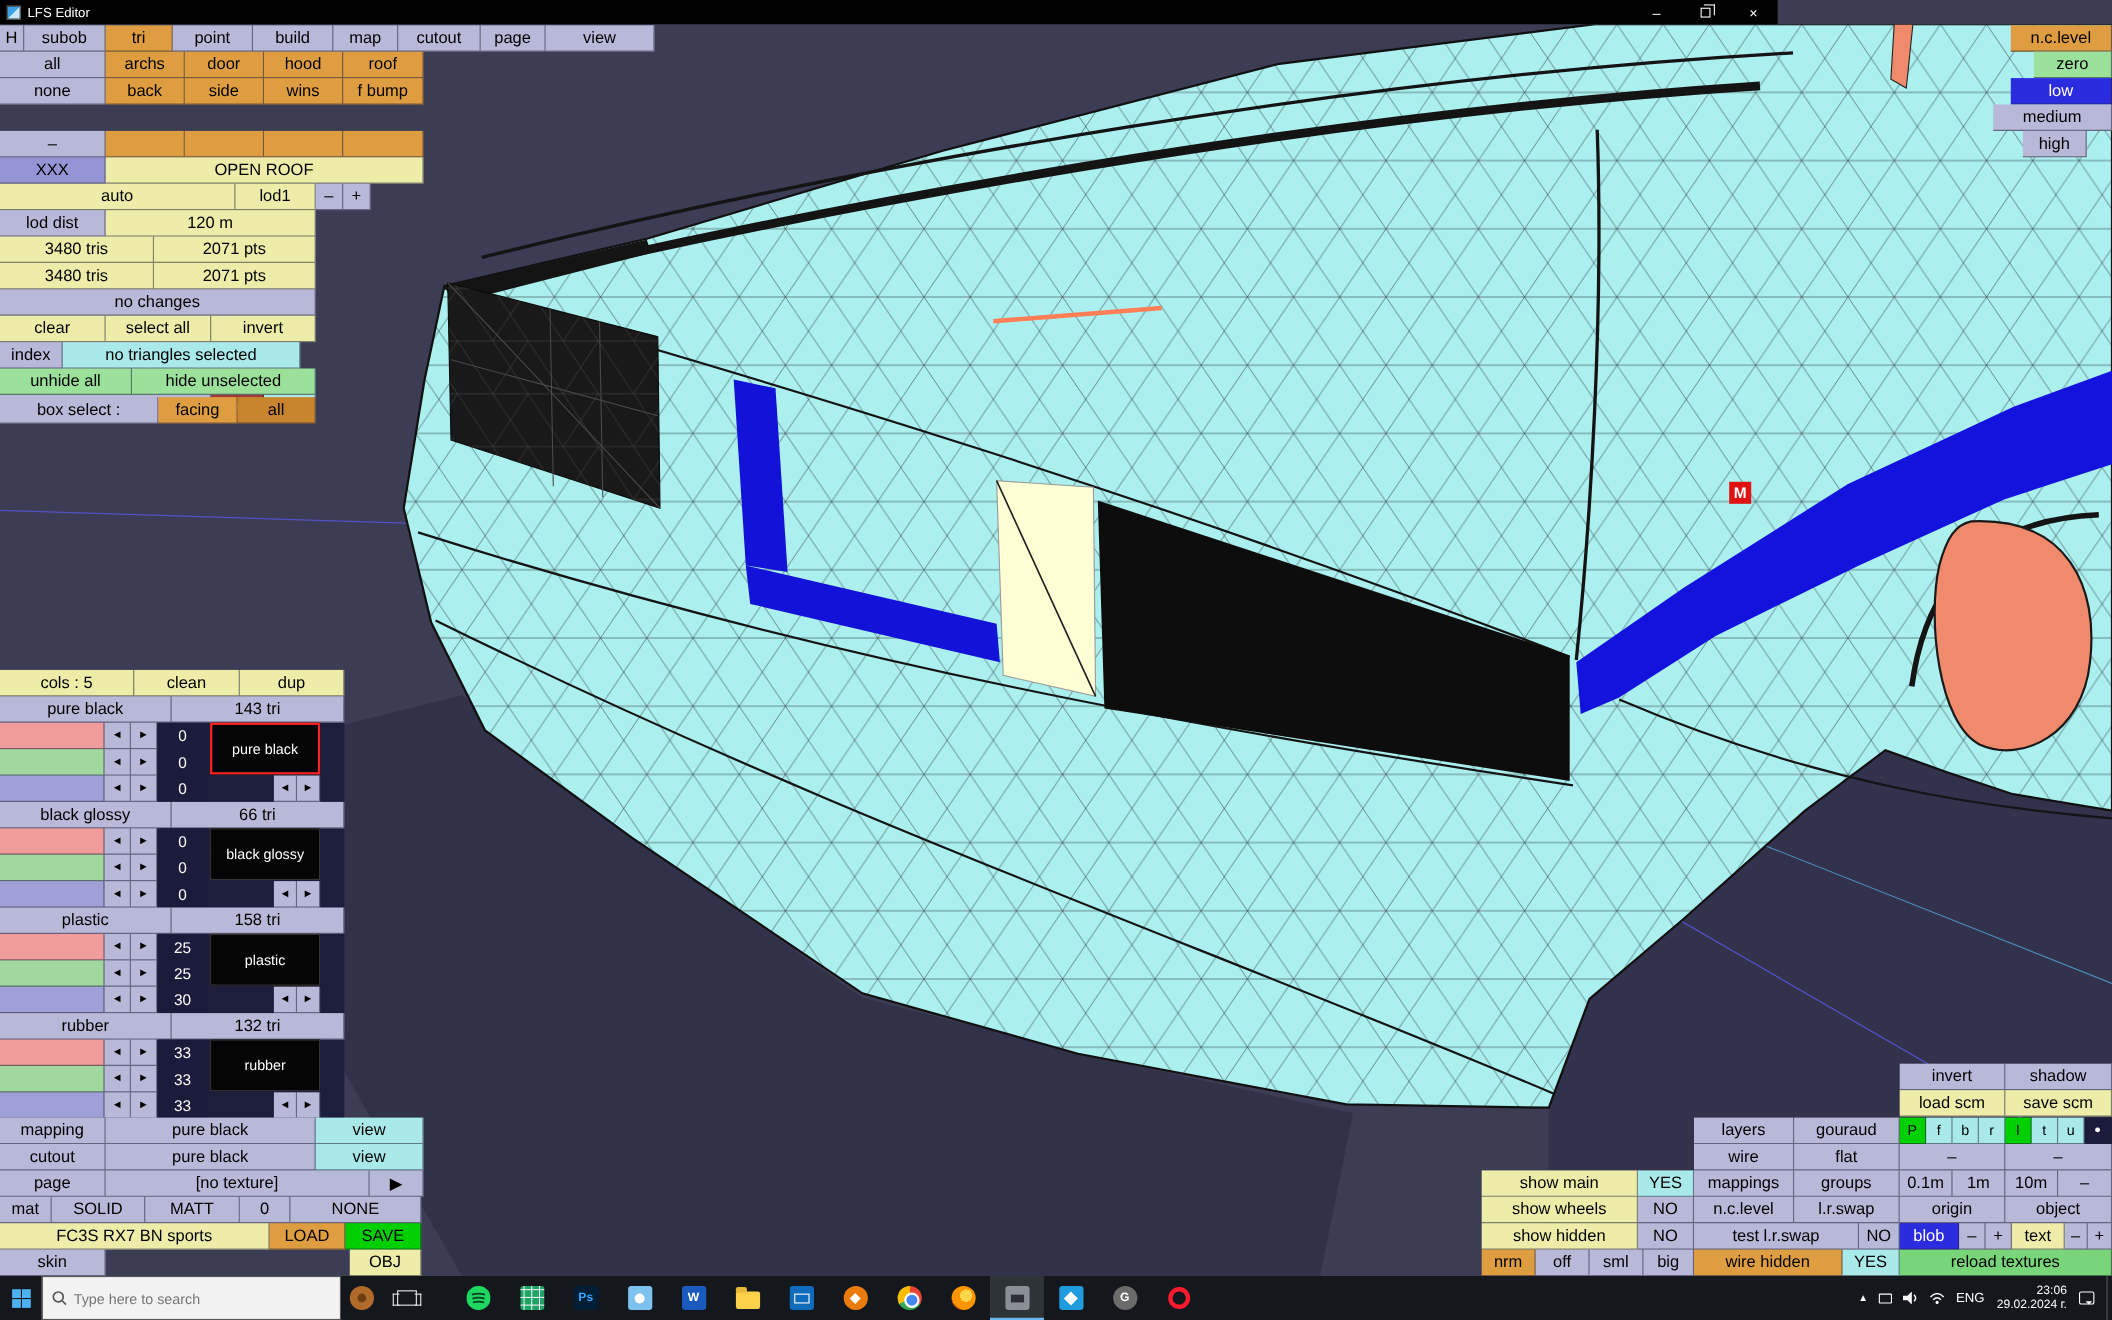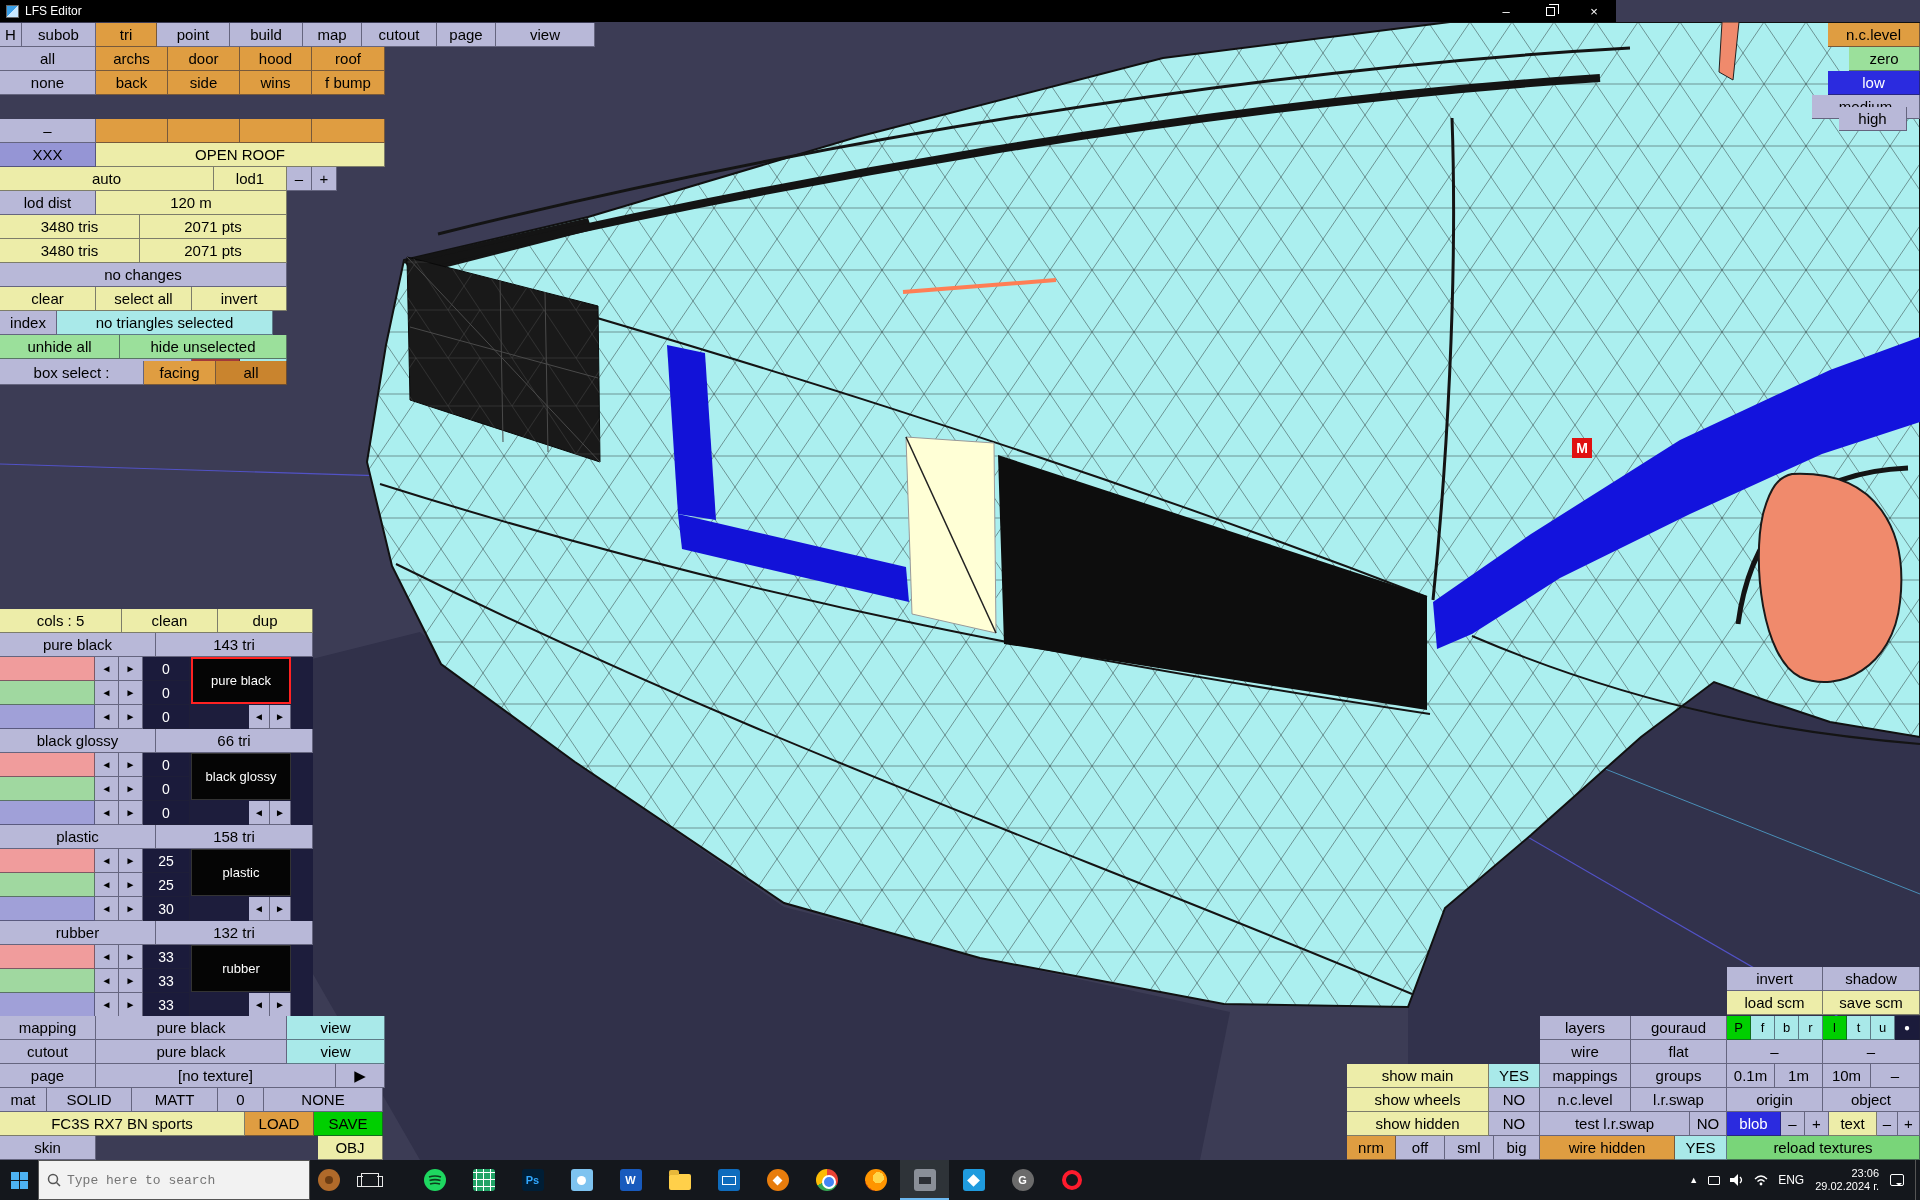--- a/index.html
+++ b/index.html
@@ -36,21 +36,21 @@
 .swatch{position:absolute;background:#050505;color:#fff;display:flex;align-items:center;justify-content:center;text-align:center;font-size:13px;line-height:15px;border:1px solid #333;z-index:11;padding:2px}
 .swatch.sel{border:2px solid #ff2222}
 #taskbar{position:absolute;left:0;top:1160px;width:1920px;height:40px;background:#14171c;display:flex;align-items:center;z-index:60}
 .tslot{height:40px;display:flex;align-items:center;justify-content:center;flex:0 0 auto}
 .tslot.active{background:#2e3338;box-shadow:inset 0 -2px 0 #6cb8f0}
 #startbtn{width:38px}
 .winlogo{display:grid;grid-template-columns:8px 8px;grid-template-rows:8px 8px;gap:1px}
 .winlogo div{background:#4db2f2}
 #searchbox{width:272px;height:40px;background:#f2f2f2;border:1px solid #555;display:flex;align-items:center}
 #searchbox svg{margin:0 6px 0 8px}
-#searchbox input{border:none;outline:none;background:transparent;font-size:13px;color:#333;width:210px;font-family:Liberation Mono, monospace}
+#searchbox input{border:none;outline:none;background:transparent;font-size:13px;color:#333;width:210px;font-family:Liberation Sans, sans-serif}
 .sq{width:22px;height:22px;border-radius:3px;display:flex;align-items:center;justify-content:center;font-size:11px;font-weight:bold;color:#fff}
 .circ{width:22px;height:22px;border-radius:50%;display:flex;align-items:center;justify-content:center;font-size:11px;font-weight:bold;color:#fff}
 .folder{position:relative;width:22px;height:16px;background:#ffd04a;border-radius:2px;margin-top:4px}
 .folder::before{content:"";position:absolute;left:0;top:-4px;width:10px;height:5px;background:#e8b83a;border-radius:2px 2px 0 0}
 .taskview{position:relative;width:18px;height:14px;border:1.5px solid #e8e8e8;background:transparent}
 .taskview::before{content:"";position:absolute;left:-5px;top:2px;width:5px;height:9px;border:1.5px solid #e8e8e8;border-right:none}
 .taskview::after{content:"";position:absolute;right:-5px;top:2px;width:5px;height:9px;border:1.5px solid #e8e8e8;border-left:none}
 .chrome{width:22px;height:22px;border-radius:50%;background:conic-gradient(#ea4335 0 120deg,#34a853 120deg 240deg,#fbbc05 240deg 360deg);position:relative}
 .chrome::after{content:"";position:absolute;left:6px;top:6px;width:10px;height:10px;border-radius:50%;background:#4285f4;border:2px solid #fff}
 .opera{width:20px;height:20px;border-radius:50%;border:4px solid #ff1b2d}
@@ -217,21 +217,21 @@
   <div class="row" style="left:0;top:361px">
     <div class="b lav" style="width:144px">box select :</div>
     <div class="b or" style="width:72px">facing</div>
     <div class="b ord" style="width:71px">all</div>
   </div>
 
   <div class="b or abs" style="left:1828px;top:23px;width:92px">n.c.level</div>
   <div class="b grn abs" style="left:1849px;top:47px;width:71px">zero</div>
   <div class="b blue abs" style="left:1828px;top:71px;width:92px">low</div>
   <div class="b lav abs" style="left:1812px;top:95px;width:108px">medium</div>
-  <div class="b lav abs" style="left:1839px;top:107px;width:68px">high</div>
+  <div class="b lav abs" style="left:1839px;top:119px;width:58px">high</div>
 
   <div class="panelbg" style="left:0;top:609px;width:313px;height:408px"></div>
   <div class="row" style="left:0;top:609px">
     <div class="b yel" style="width:122px">cols : 5</div>
     <div class="b yel" style="width:96px">clean</div>
     <div class="b yel" style="width:95px">dup</div>
   </div>
 
   <div class="row" style="left:0;top:633px">
     <div class="b lav" style="width:156px">pure black</div>

